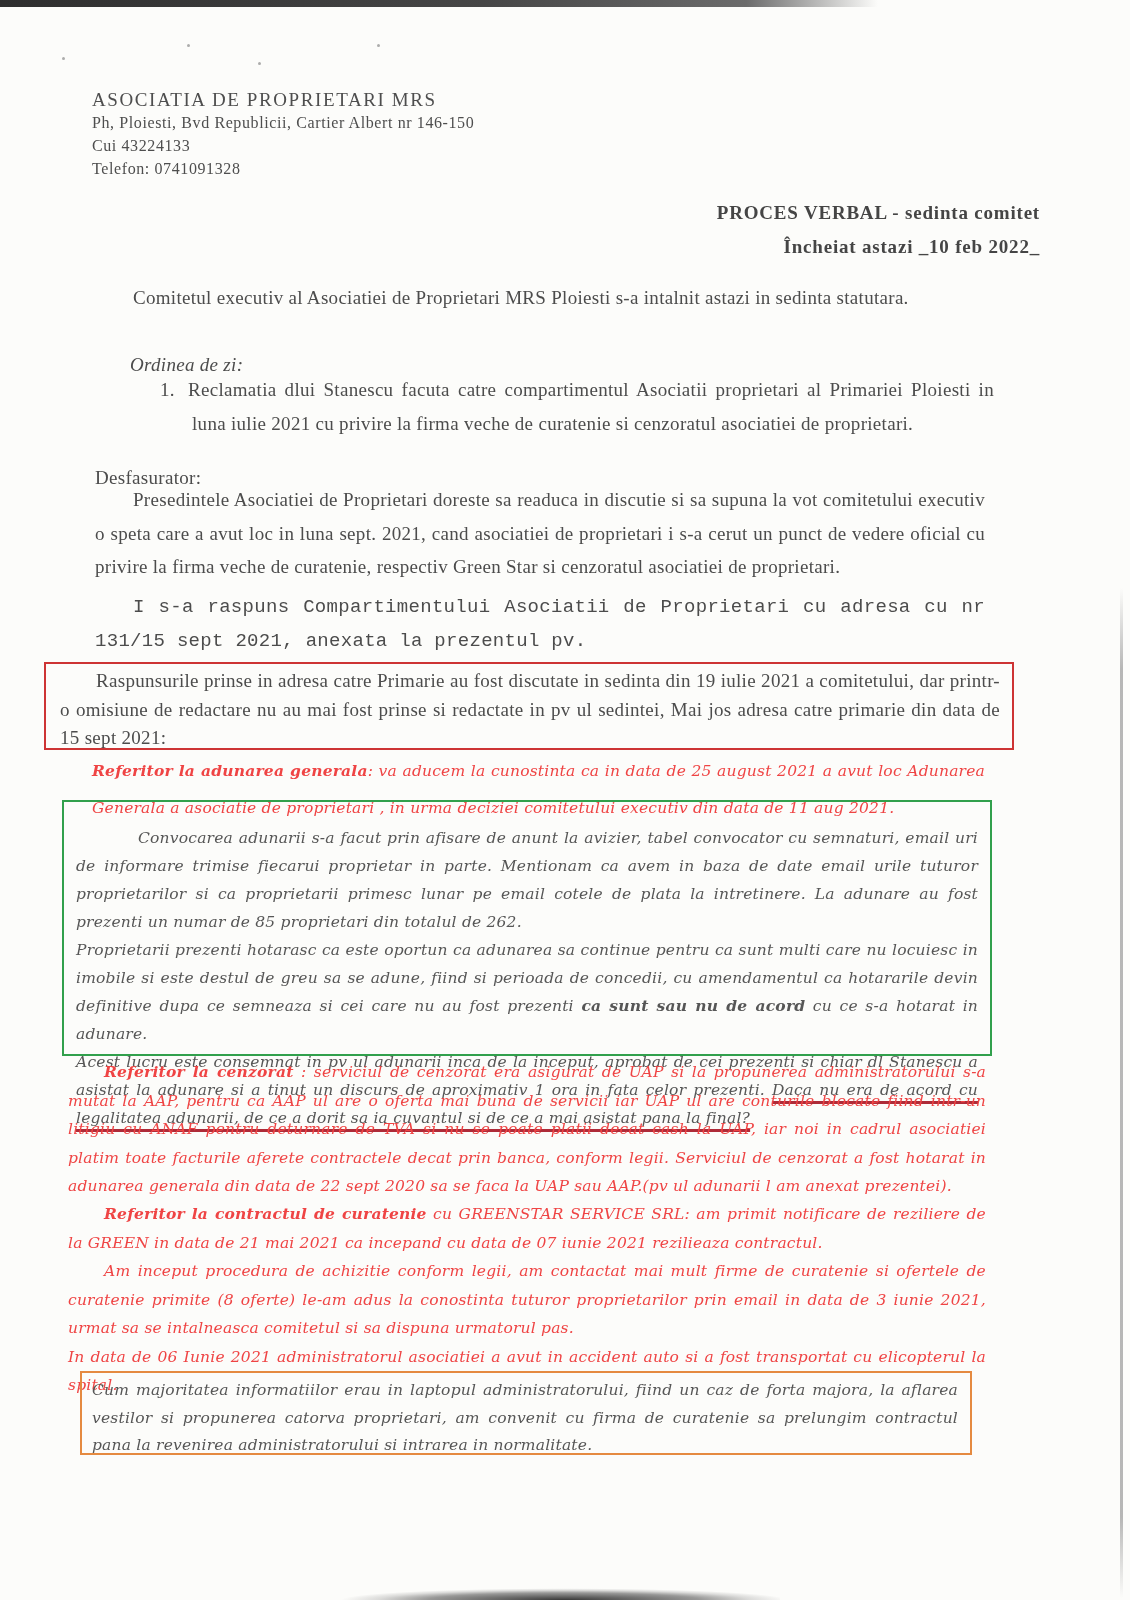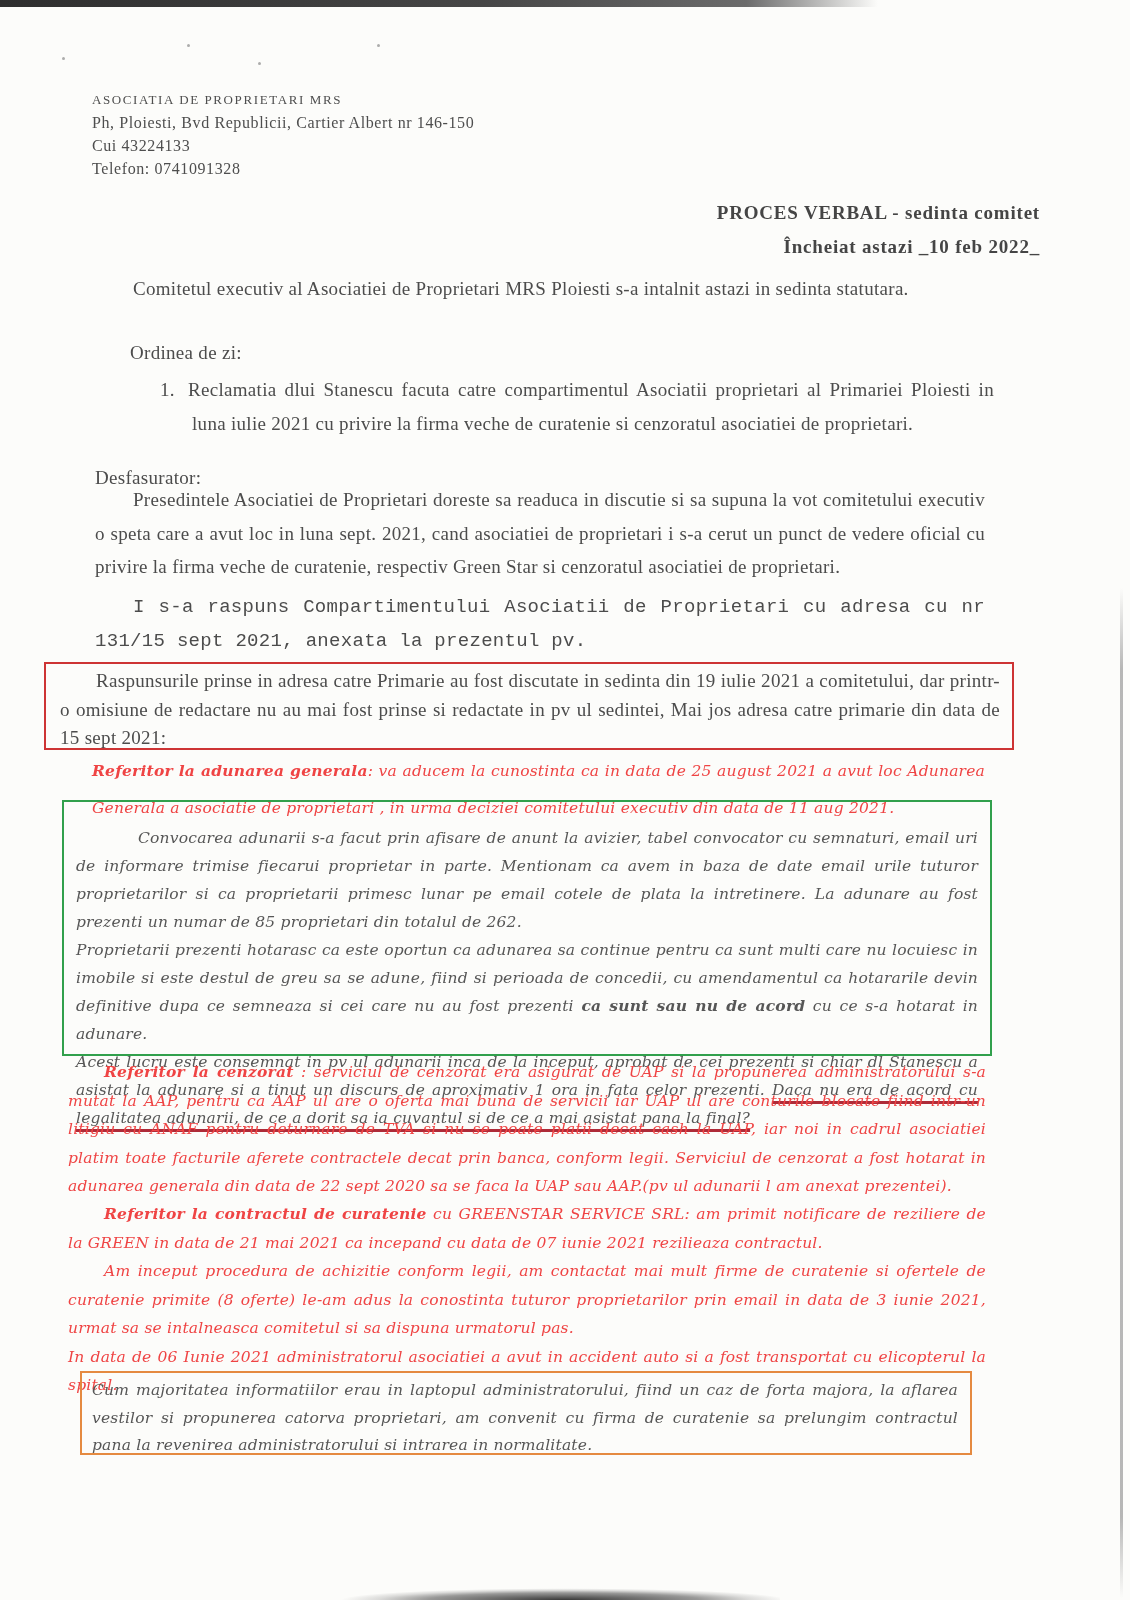--- a/index.html
+++ b/index.html
@@ -11,28 +11,28 @@
   
   .scanbar{position:absolute;left:0;top:0;width:878px;height:7px;
     background:linear-gradient(90deg,#2e2e2e,#464646 55%,#6b6b6b 85%,rgba(120,120,120,0));}
   .speck{position:absolute;width:3px;height:3px;background:#8a8a8a;border-radius:50%;opacity:.7;}
   .edge-line{position:absolute;left:1120px;top:588px;width:2.5px;height:1010px;
     background:linear-gradient(180deg,rgba(130,130,130,0),rgba(125,125,125,.55) 8%,rgba(125,125,125,.55) 92%,rgba(130,130,130,0));}
   .smudge{position:absolute;left:330px;top:1587px;width:450px;height:13px;
     background:radial-gradient(ellipse 55% 100% at 52% 100%,rgba(35,35,35,.9) 0%,rgba(70,70,70,.55) 55%,rgba(120,120,120,.25) 75%,rgba(120,120,120,0) 90%);}
   
   .hdr{position:absolute;left:92px;top:88px;font-size:16px;line-height:23px;letter-spacing:.6px;color:#4e4e4e;}
-  .hdr .org{font-size:13px;letter-spacing:1.6px;}
+  .hdr .org{font-size:19px;letter-spacing:1.6px;}
   .title-block{position:absolute;left:0;top:196px;width:1040px;text-align:right;
     font-weight:bold;font-size:19px;line-height:34px;letter-spacing:.8px;color:#454545;}
   
   .ser{position:absolute;font-size:19px;line-height:33.5px;letter-spacing:.3px;
     text-align:justify;color:#4c4c4c;}
-  .p-intro{left:95px;top:272px;width:890px;text-indent:38px;}
-  .p-ordinea{left:130px;top:336px;}
+  .p-intro{left:95px;top:281px;width:890px;text-indent:38px;}
+  .p-ordinea{left:130px;top:348px;font-style:italic;}
   .p-agenda{left:160px;top:373px;width:802px;padding-left:32px;text-indent:-32px;line-height:34px;}
   .p-agenda .num{display:inline-block;width:28px;text-indent:0;}
   .p-desf{left:95px;top:461px;}
   .p-pres{left:95px;top:483px;width:890px;text-indent:38px;}
   .p-rasp{left:95px;top:591px;width:890px;text-indent:38px;font-family:Liberation Mono, monospace;}
   .red-box{position:absolute;left:44px;top:662px;width:966px;height:84px;
     border:2.5px solid #cd3434;}
   .red-box .inner{margin:3px 12px 0 14px;font-size:19px;line-height:28.5px;
     letter-spacing:.3px;text-align:justify;text-indent:36px;color:#4c4c4c;}
   

